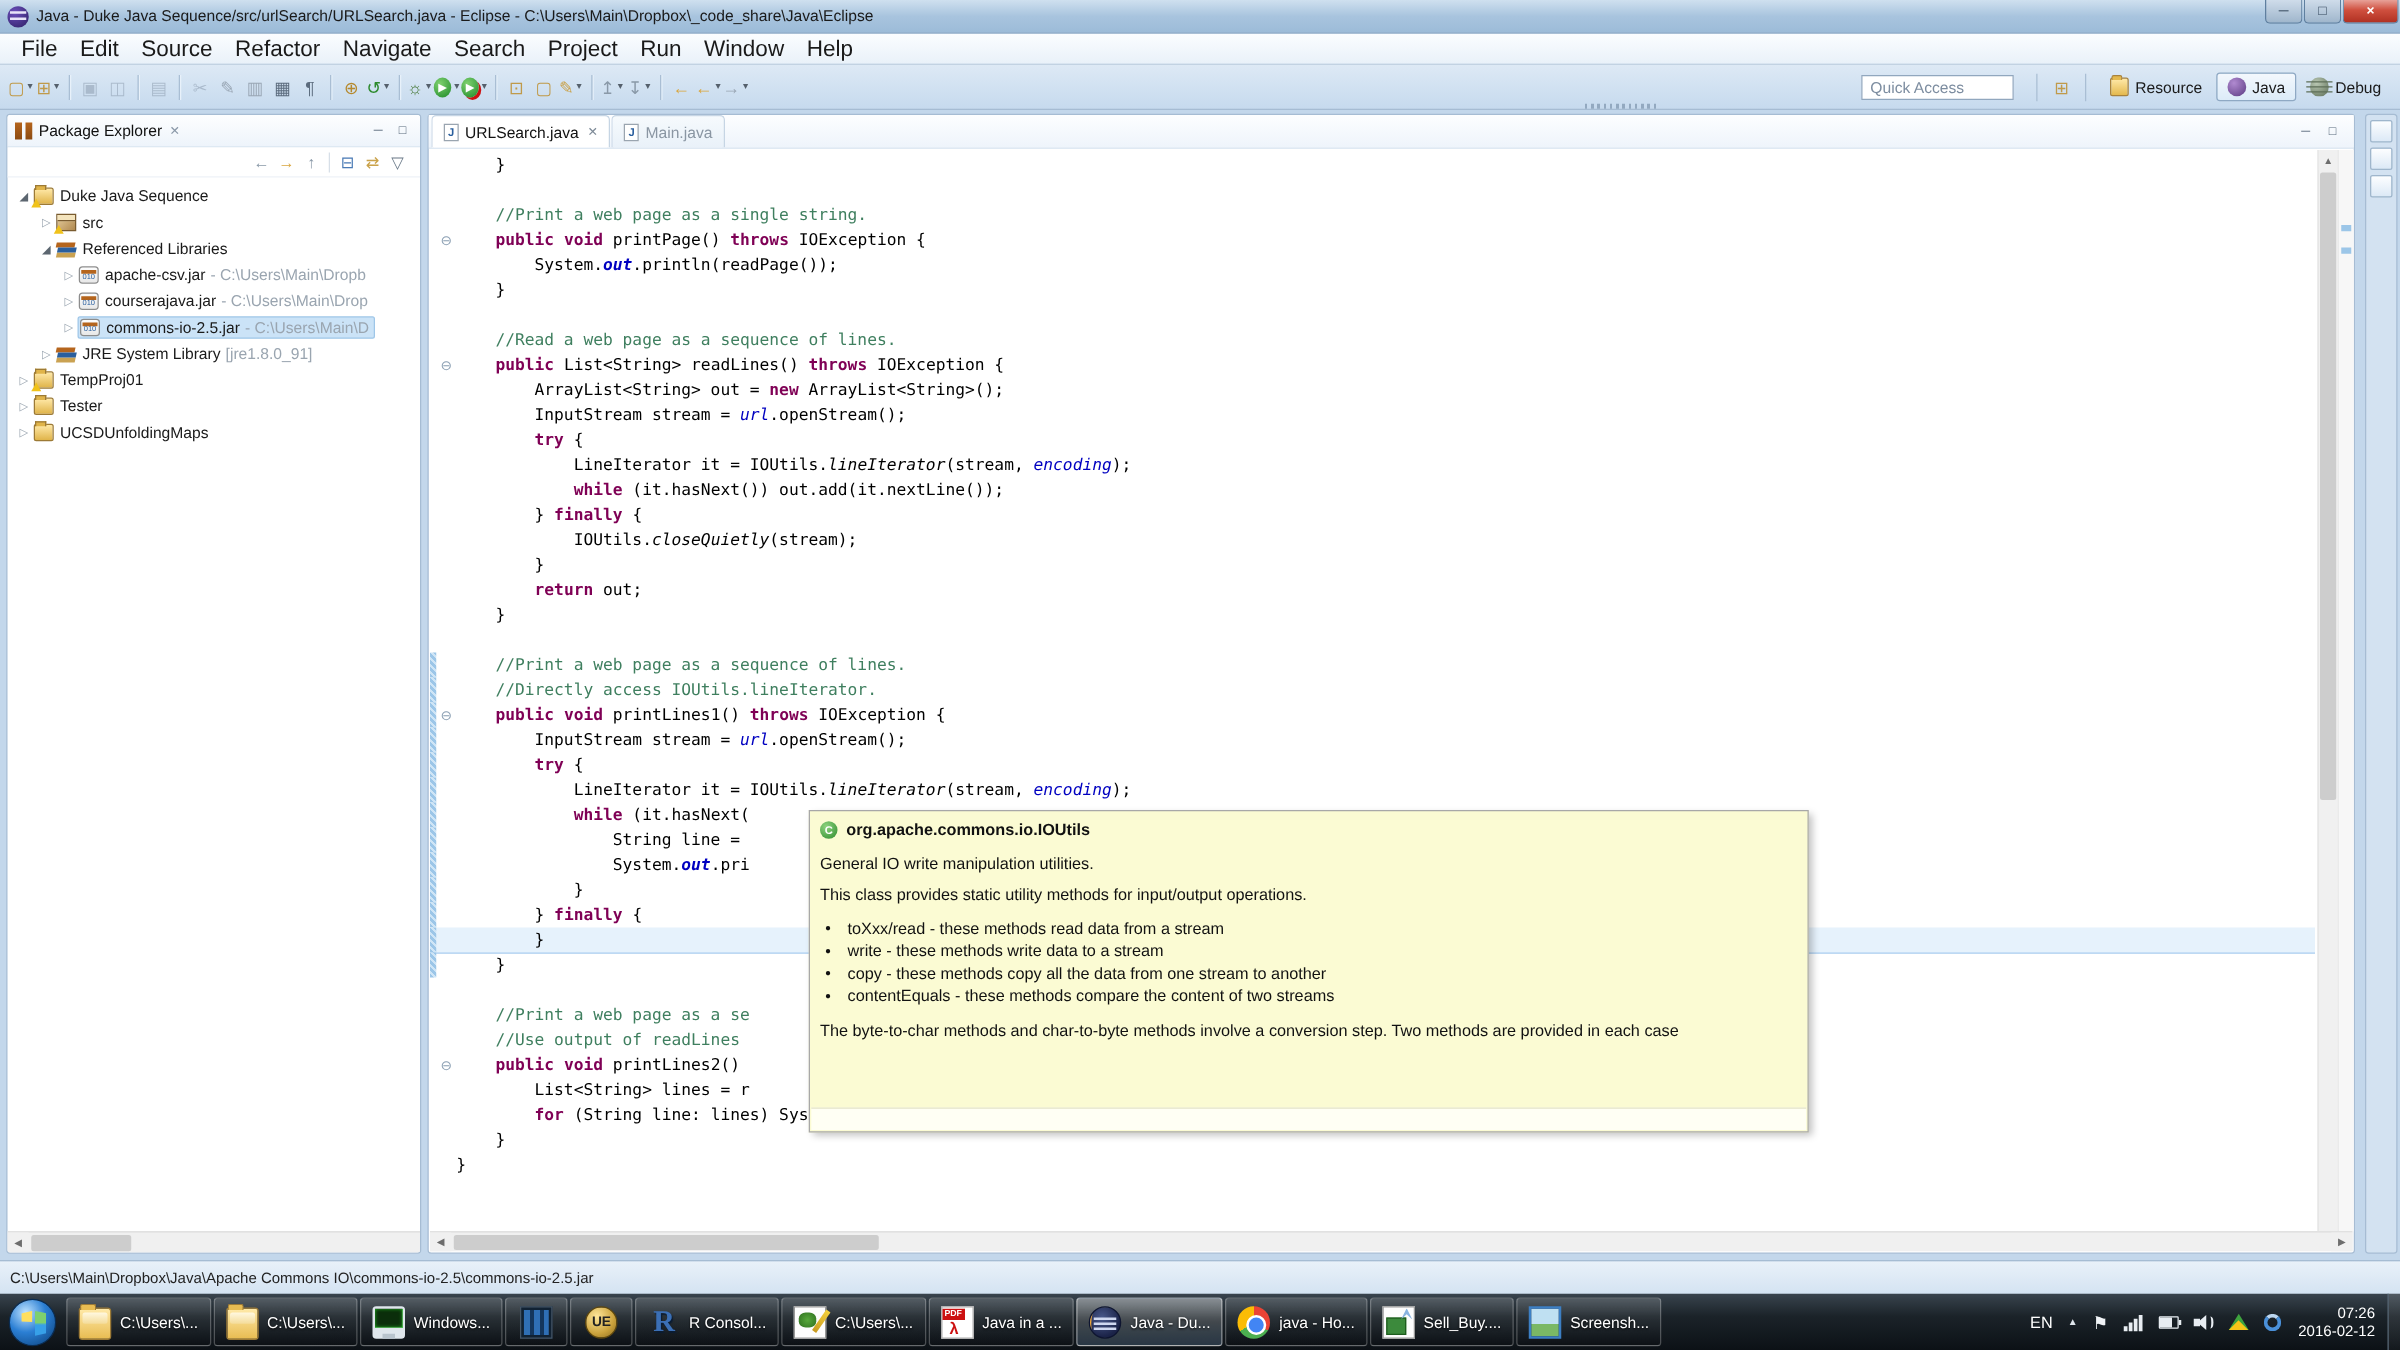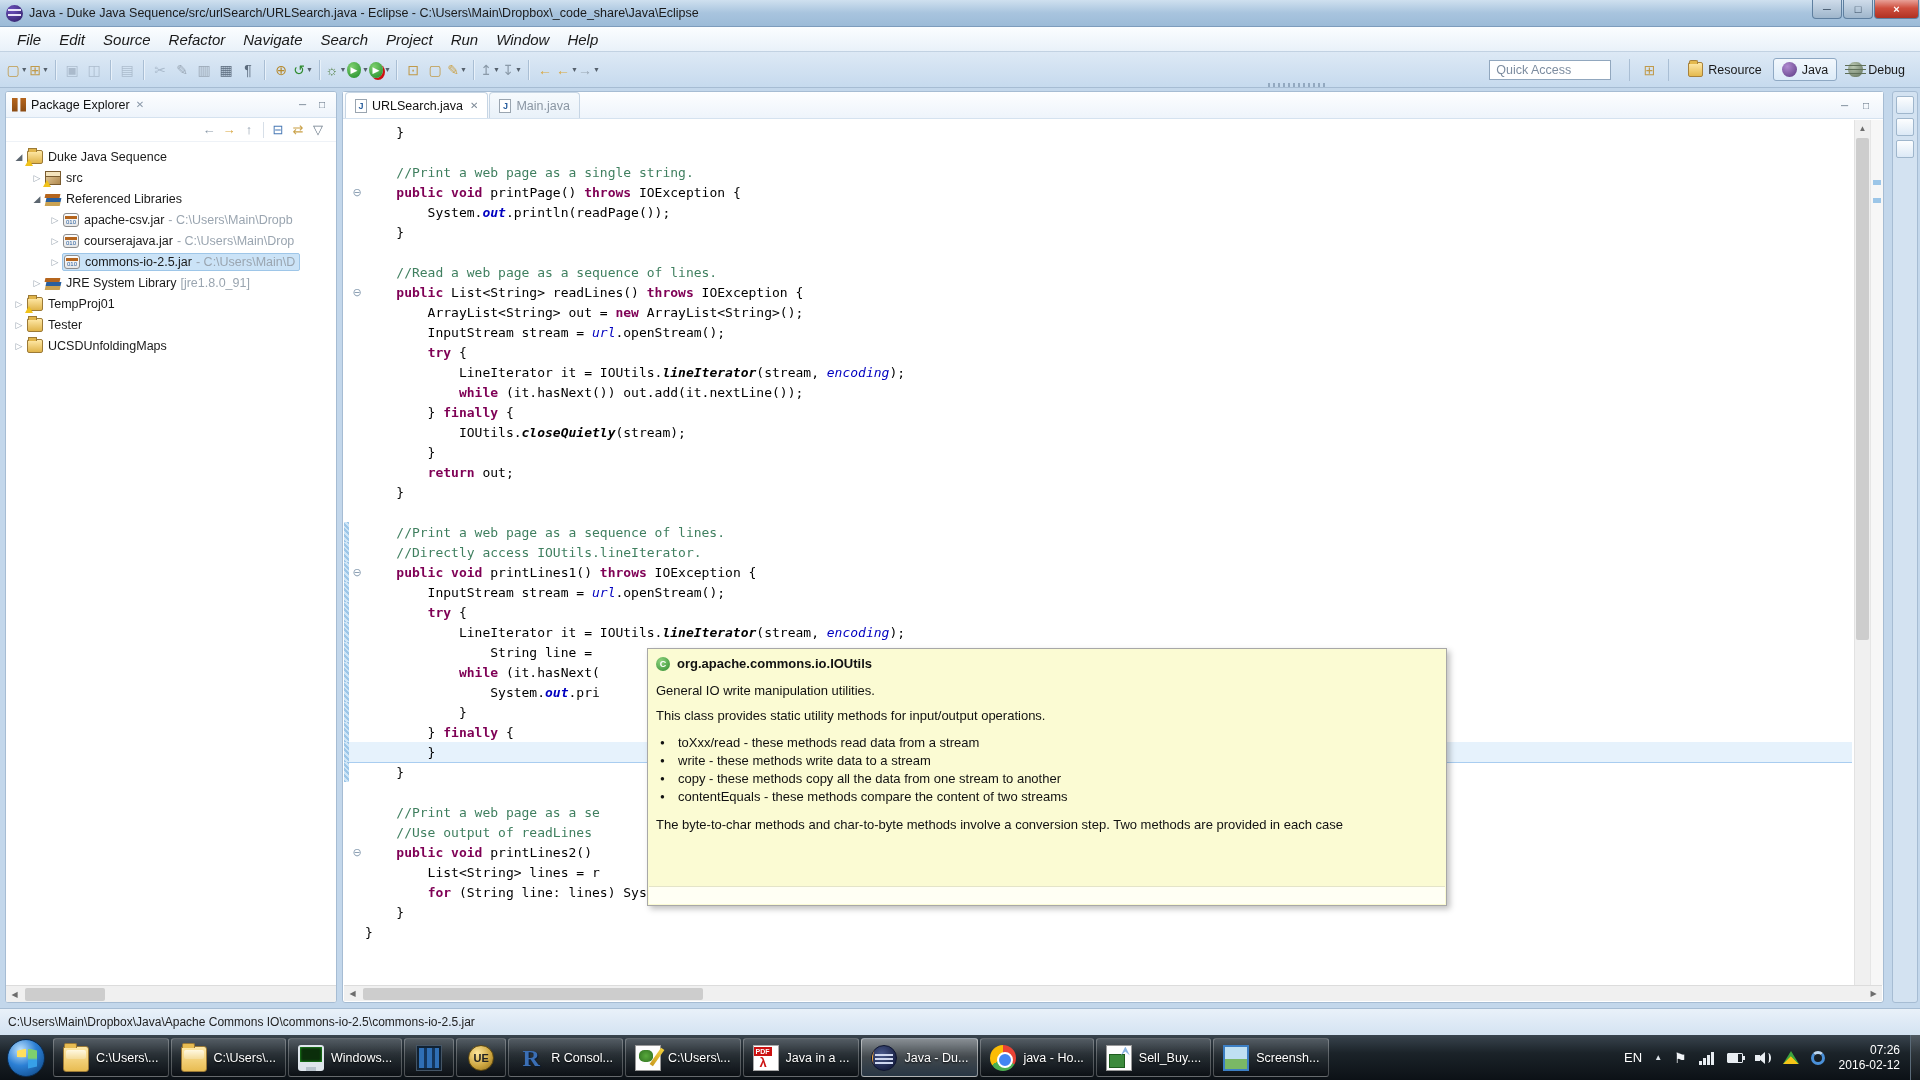--- a/index.html
+++ b/index.html
@@ -17,21 +17,21 @@
   #titlebar .title-text { font-size:12.5px; color:#1a1a1a; }
   #win-controls { position:absolute; right:0; top:0; display:flex; }
   .wbtn { width:30px; height:19px; font-size:11px; color:#fff; display:flex; align-items:center; justify-content:center;
     background:linear-gradient(#cfdcea,#9fb6cc); border:1px solid #5f7f9f; border-top:none; color:#33475c;
     border-radius:0 0 4px 4px; margin-right:1px; }
   .wbtn.close { width:45px; background:linear-gradient(#e8a198,#cf4f3e 45%,#b03122); color:#fff; font-weight:bold; }
 
   
   #menubar { position:absolute; left:0; top:27px; width:1920px; height:25px;
     background:linear-gradient(#fbfdff,#e9f1f9); border-bottom:1px solid #c2d2e2; display:flex; align-items:center; padding-left:8px;}
-  .menu-item { font-size:15px; color:#1a1a1a; padding:3px 9px; border-radius:2px;font-style:italic; }
+  .menu-item { font-size:18px; color:#1a1a1a; padding:3px 9px; border-radius:2px; }
 
   
   #toolbar { position:absolute; left:0; top:52px; width:1920px; height:36px;
     background:linear-gradient(#dde9f5,#c6daee); border-bottom:1px solid #a6bcd3; display:flex; align-items:center; padding:0 6px;}
   .ticon { width:22px; height:22px; display:flex; align-items:center; justify-content:center; font-size:14px; border-radius:3px; position:relative;}
   .ticon .caret { font-size:7px; color:#55606c; margin-left:1px; }
   .ticon.disabled { opacity:.45; }
   .tsep { width:1px; height:20px; background:#a9bed4; margin:0 5px; box-shadow:1px 0 0 #e8f1fa; }
   .run-circle { width:16px; height:16px; border-radius:50%; background:radial-gradient(circle at 35% 30%,#7ed06e,#1d8a28); color:#fff; font-size:9px; display:flex;align-items:center;justify-content:center;}
   #toolbar-right { margin-left:auto; display:flex; align-items:center; }
@@ -103,21 +103,21 @@
   .cl { height:20px; display:flex; align-items:center; position:relative; }
   .cl.current { background:#e6f2fc; box-shadow:0 1px 0 #a9cdf0; }
   .diffbar { width:5px; align-self:stretch; flex:none; }
   .diffbar.on { background:repeating-linear-gradient(45deg,#9cc6e8 0 2px,#cfe5f6 2px 4px); }
   .foldcol { width:16px; flex:none; text-align:center; color:#8ca0b4; font-size:11px; }
   .ctext { font-family:"DejaVu Sans Mono","Liberation Mono",monospace; font-size:13px; white-space:pre; color:#000; }
   .sk { color:#7f0055; font-weight:bold; }
   .sc { color:#3f7f5f; }
   .sf { color:#0000c0; font-style:italic; }
   .ss { color:#0000c0; font-weight:bold; font-style:italic; }
-  .sm { font-style:italic;font-weight:bold; }
+  .sm { font-style:italic; }
   #vscroll { position:absolute; right:13px; top:28px; bottom:17px; width:16px; background:#f0f0f0; border-left:1px solid #e2e2e2;}
   #vscroll .scroll-arrow { width:100%; height:16px; }
   #vthumb { position:absolute; top:18px; left:1px; width:13px; height:58%; background:#cdcdcd; border-radius:2px;}
   #oruler { position:absolute; right:0; top:28px; bottom:17px; width:13px; background:#f7f7f7; border-left:1px solid #e6e6e6;}
   .omark { position:absolute; left:2px; width:8px; height:5px; background:#9cc6e8; }
   #ehscroll { position:absolute; left:1px; right:1px; bottom:1px; height:16px; background:#f0f0f0; border-top:1px solid #dcdcdc; display:flex;}
   #ethumb { width:340px; height:12px; margin:2px; background:#cdcdcd; border-radius:2px;}
 
   
   #right-strip { position:absolute; right:2px; top:3px; width:26px; height:912px; background:#d3e2f1; border:1px solid #a6bcd3; border-radius:3px;}
@@ -591,26 +591,26 @@
             <span class="ctext"><span class="sp">        </span><span class="sk">try</span><span class="sp"> {</span></span>
           </div>
           <div class="cl">
             <span class="diffbar on"></span>
             <span class="foldcol"></span>
             <span class="ctext"><span class="sp">            LineIterator it = IOUtils.</span><span class="sm">lineIterator</span><span class="sp">(stream, </span><span class="sf">encoding</span><span class="sp">);</span></span>
           </div>
           <div class="cl">
             <span class="diffbar on"></span>
             <span class="foldcol"></span>
+            <span class="ctext"><span class="sp">            </span><span class="sk">while</span><span class="sp"> (it.hasNext(</span></span>
+          </div>
+          <div class="cl">
+            <span class="diffbar on"></span>
+            <span class="foldcol"></span>
             <span class="ctext"><span class="sp">                String line = </span></span>
-          </div>
-          <div class="cl">
-            <span class="diffbar on"></span>
-            <span class="foldcol"></span>
-            <span class="ctext"><span class="sp">            </span><span class="sk">while</span><span class="sp"> (it.hasNext(</span></span>
           </div>
           <div class="cl">
             <span class="diffbar on"></span>
             <span class="foldcol"></span>
             <span class="ctext"><span class="sp">                System.</span><span class="ss">out</span><span class="sp">.pri</span></span>
           </div>
           <div class="cl">
             <span class="diffbar on"></span>
             <span class="foldcol"></span>
             <span class="ctext"><span class="sp">            }</span></span>

